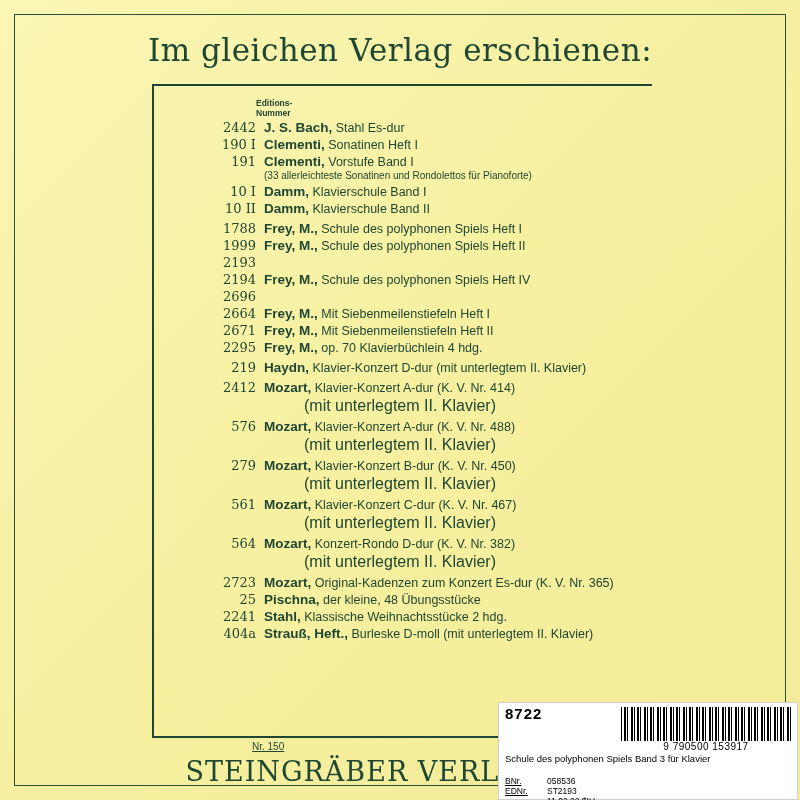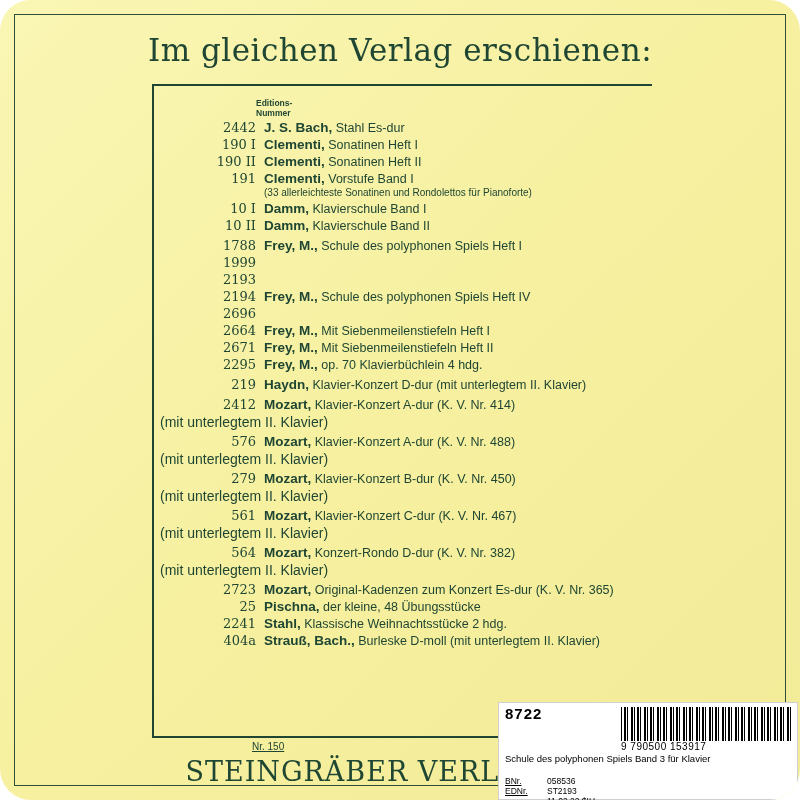--- a/index.html
+++ b/index.html
@@ -13,21 +13,20 @@
     font-family: "Liberation Sans", sans-serif;
     overflow: hidden;
   }
   #page {
     position: relative;
     width: 800px;
     height: 800px;
     background: #f7f3a8;
     background: linear-gradient(135deg, #faf6b4 0%, #f6f0a0 50%, #f2eb98 100%);
     overflow: hidden;
-    border-radius: 31px;
   }
   .outer-border {
     position: absolute;
     left: 14px;
     top: 14px;
     right: 14px;
     bottom: 14px;
     border: 1px solid #2f4f3a;
     box-sizing: border-box;
   }
@@ -106,25 +105,25 @@
     font-family: "Liberation Sans", sans-serif;
   }
   .sub {
     margin-left: 104px;
     font-size: 10px;
     color: #1f4633;
     margin-top: -1px;
     margin-bottom: 3px;
   }
   .sub-right {
-    text-align: left;
+    text-align: center;
     width: 480px;
     margin-left: 0;
     padding-right: 8px;
-    font-size: 14px;
+    font-size: 16px;
     color: #1f4633;
     margin-top: 0px;
     margin-bottom: 4px;
   }
   .tight { margin-bottom: 5px; }
 
   .nr150 {
     position: absolute;
     left: 252px;
     top: 741px;
@@ -179,20 +178,21 @@
         #000 0px, #000 1px, #fff 1px, #fff 3px,
         #000 3px, #000 5px, #fff 5px, #fff 6px,
         #000 6px, #000 7px, #fff 7px, #fff 10px,
         #000 10px, #000 12px, #fff 12px, #fff 13px);
   }
   .barcode-num {
     position: absolute;
     right: 6px;
     top: 38px;
     width: 170px;
+    text-align: center;
     font-size: 10px;
     letter-spacing: 0.5px;
     color: #000;
     font-family: "Liberation Sans", sans-serif;
   }
   .sticker-title {
     position: absolute;
     left: 6px;
     top: 50px;
     width: 280px;
@@ -233,24 +233,20 @@
     <div class="entry">
       <div class="num">2442</div>
       <div class="txt"><span class="composer">J. S. Bach,</span> <span>Stahl Es-dur</span></div>
     </div>
 
     <div class="entry">
       <div class="num">190 I</div>
       <div class="txt"><span class="composer">Clementi,</span> <span>Sonatinen Heft I</span></div>
     </div>
 
-    <div class="entry">
-      <div class="num">190 II</div>
-      <div class="txt"><span class="composer">Clementi,</span> <span>Sonatinen Heft II</span></div>
-    </div>
 
     <div class="entry">
       <div class="num">191</div>
       <div class="txt"><span class="composer">Clementi,</span> <span>Vorstufe Band I</span></div>
     </div>
     <div class="sub">(33 allerleichteste Sonatinen und Rondolettos für Pianoforte)</div>
 
     <div class="entry">
       <div class="num">10 I</div>
       <div class="txt"><span class="composer">Damm,</span> <span>Klavierschule Band I</span></div>
@@ -261,20 +257,21 @@
       <div class="txt"><span class="composer">Damm,</span> <span>Klavierschule Band II</span></div>
     </div>
 
     <div class="entry">
       <div class="num">1788</div>
       <div class="txt"><span class="composer">Frey, M.,</span> <span>Schule des polyphonen Spiels Heft I</span></div>
     </div>
 
     <div class="entry">
       <div class="num">1999</div>
+      <div class="txt"><span class="composer">Frey, M.,</span> <span>Schule des polyphonen Spiels Heft II</span></div>
     </div>
 
     <div class="entry">
       <div class="num">2193</div>
     </div>
 
     <div class="entry">
       <div class="num">2194</div>
       <div class="txt"><span class="composer">Frey, M.,</span> <span>Schule des polyphonen Spiels Heft IV</span></div>
     </div>
@@ -343,21 +340,21 @@
       <div class="txt"><span class="composer">Pischna,</span> <span>der kleine, 48 Übungsstücke</span></div>
     </div>
 
     <div class="entry">
       <div class="num">2241</div>
       <div class="txt"><span class="composer">Stahl,</span> <span>Klassische Weihnachtsstücke 2 hdg.</span></div>
     </div>
 
     <div class="entry">
       <div class="num">404a</div>
-      <div class="txt"><span class="composer">Strauß, Bach.,</span> <span>Burleske D-moll (mit unterlegtem II. Klavier)</span></div>
+      <div class="txt"><span class="composer">Strauß, Heft.,</span> <span>Burleske D-moll (mit unterlegtem II. Klavier)</span></div>
     </div>
 
   </div>
 
   <div class="rule rule-bottom"></div>
   <div class="nr150">Nr. 150</div>
   <div class="publisher">STEINGRÄBER VERLAG - OF</div>
 
   <div class="sticker">
     <div class="sticker-num">8722</div>

